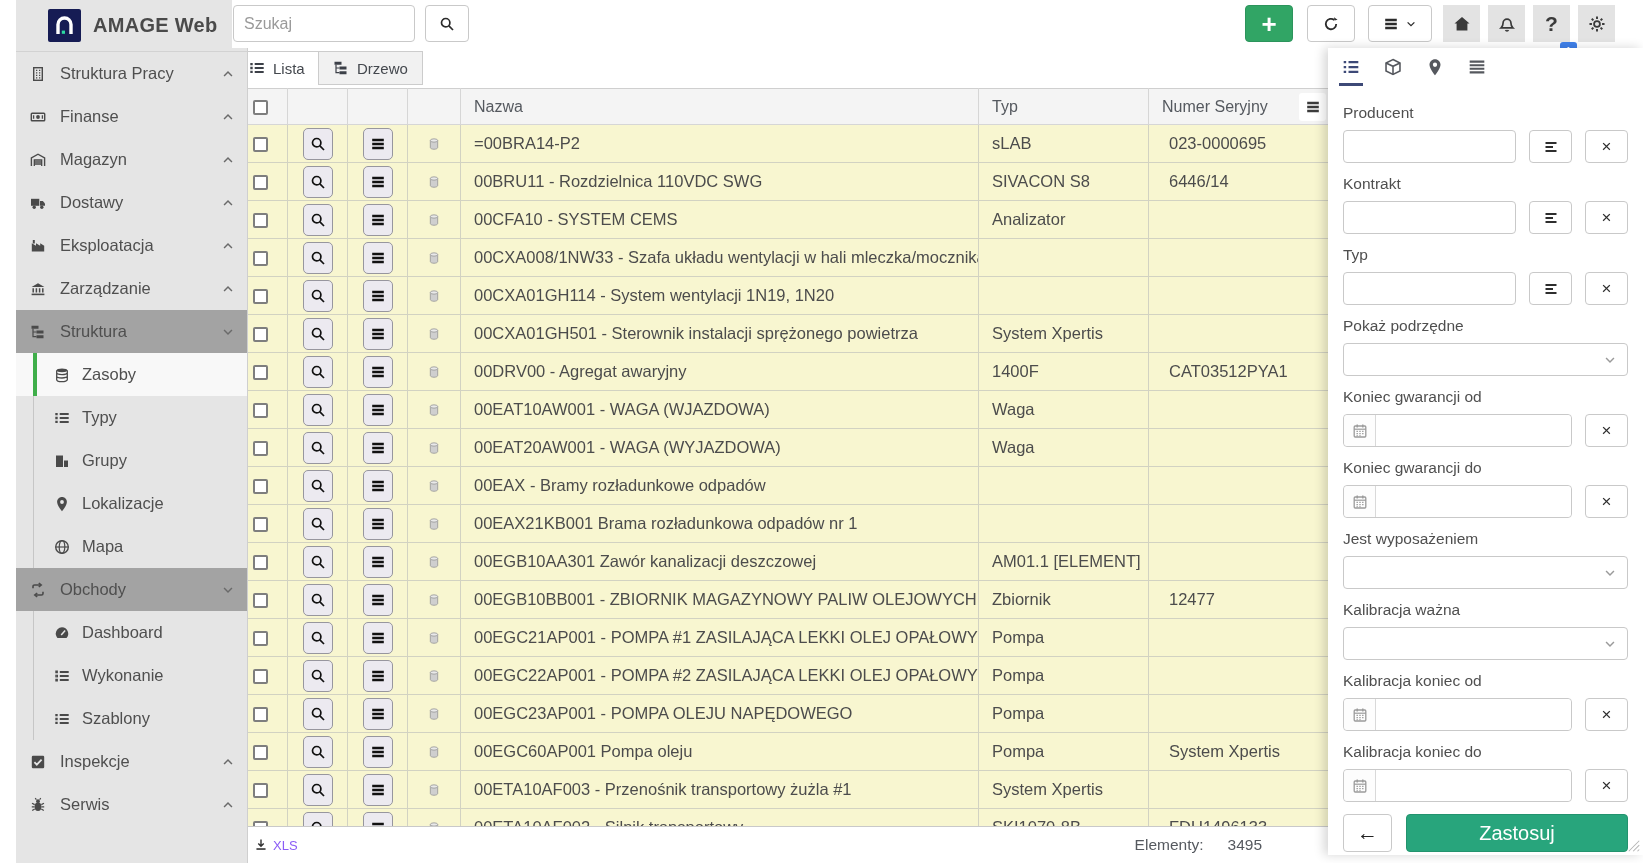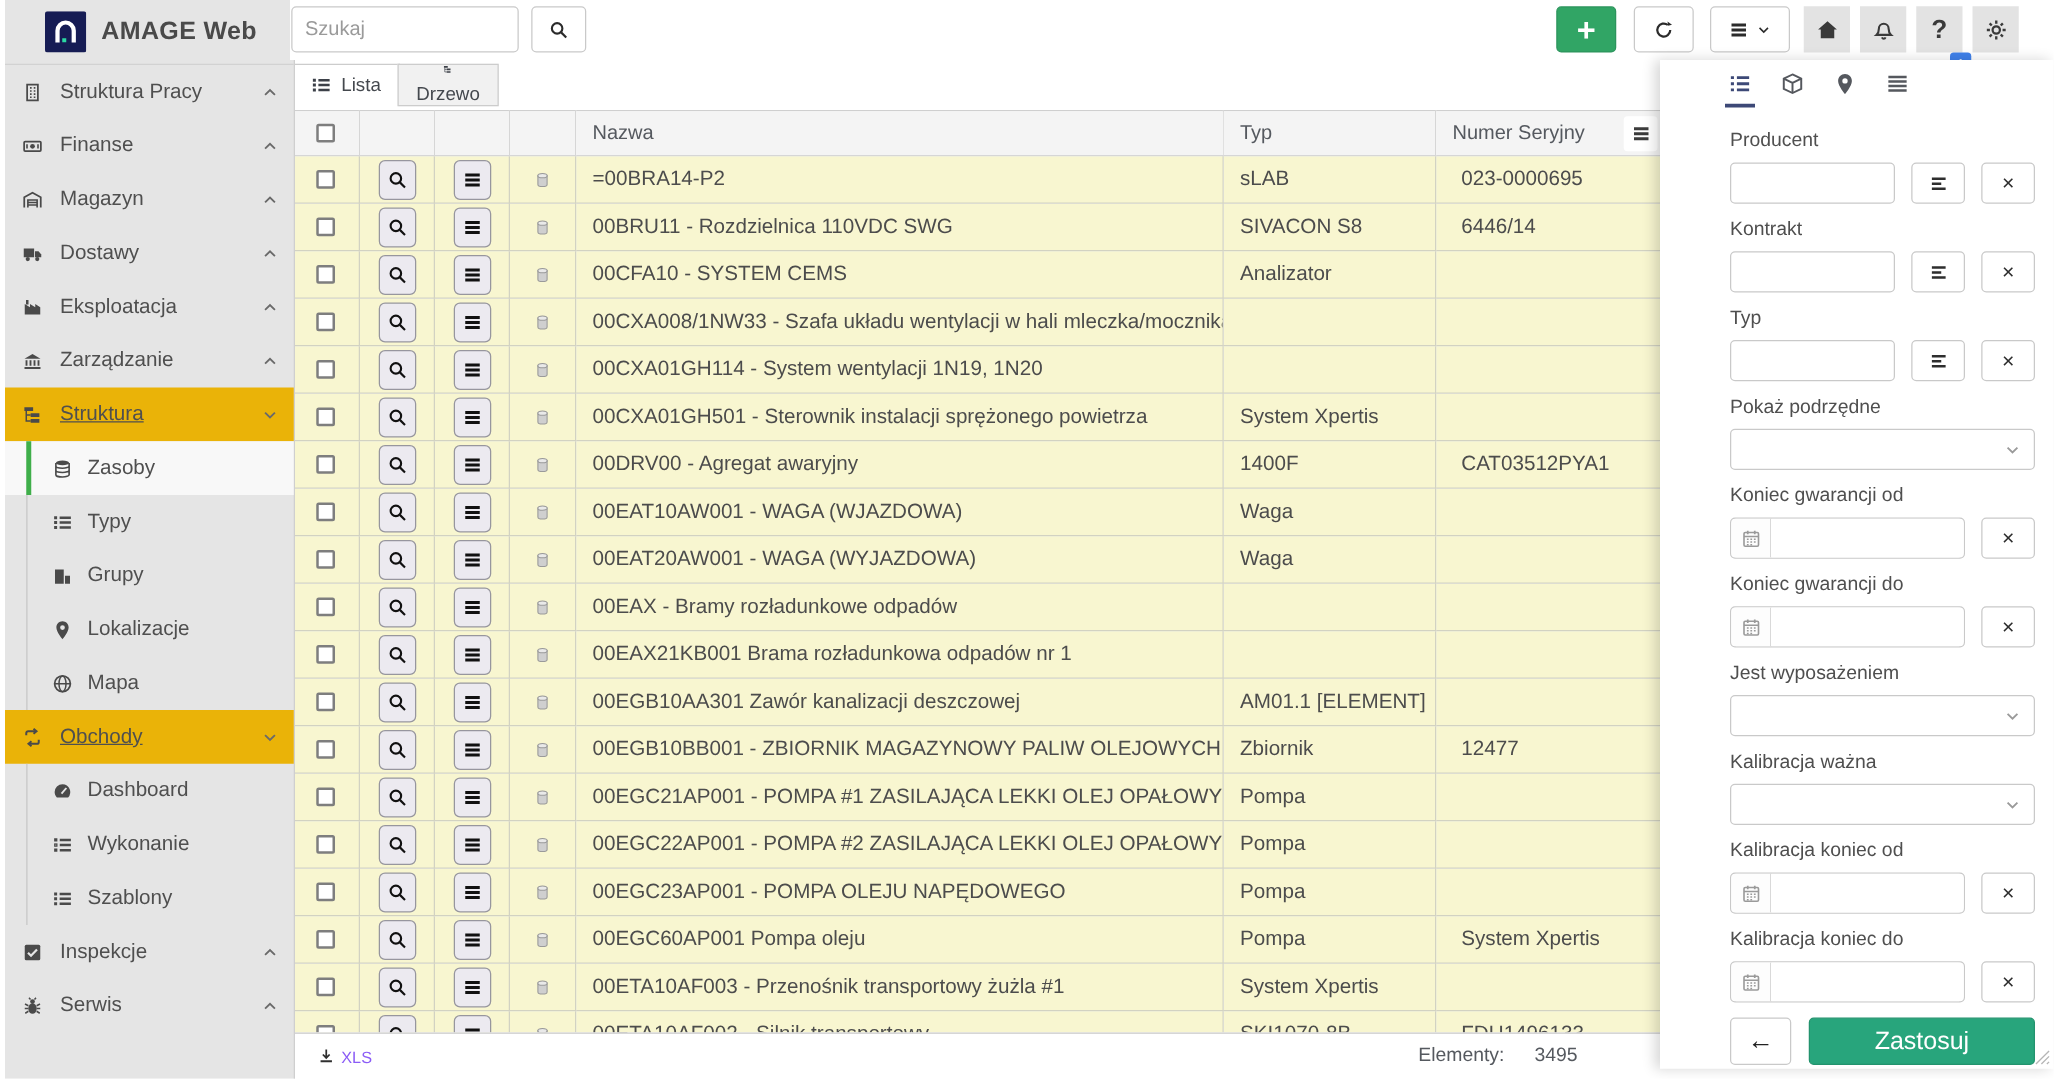--- a/index.html
+++ b/index.html
@@ -1,29 +1,29 @@
 <!DOCTYPE html>
 <html style="--sidebar-bg: #e5e5e5; --accent-green: #3fae4a; --add-button-green: #31a565; --apply-button-green: #28a57c; --badge-blue: #3f80ea; --row-yellow: #f8f6d0; --logo-navy: #161c54; --logo-teal: #2bd9a2; --active-view-indigo: #3d4977;"><head>
 <meta charset="utf-8">
 <style>
   * { margin:0; padding:0; box-sizing:border-box; }
   html,body { width:1643px; height:863px; overflow:hidden; background:#fff;
     font-family:"Liberation Sans", sans-serif; color:#4a4a4a; }
   .page { position:relative; width:1643px; height:863px; overflow:hidden; }
 
   
-  .sidebar { position:absolute; left:4px; top:0; width:232px; height:863px;
+  .sidebar { position:absolute; left:16px; top:0; width:232px; height:863px;
     background:var(--sidebar-bg,#e5e5e5); border-right:1px solid #cfcfcf; z-index:5; }
   .sb-header { height:52px; display:flex; align-items:center; padding-left:32px;
     border-bottom:1px solid #d2d2d2; }
   .logo { width:33px; height:33px; flex:0 0 33px; }
   .app-title { margin-left:12px; font-size:20px; font-weight:bold; color:#4a4a4a; letter-spacing:.3px; }
   .si-item { height:43px; display:flex; align-items:center; padding:0 12px 0 10px;
     color:#4f4f4f; font-size:16.5px; cursor:pointer; }
-  .si-item.expanded { background:#eab308;text-decoration:underline; }
+  .si-item.expanded { background:#a3a3a3; }
   .si-ico { width:24px; display:flex; justify-content:center; color:#4a4a4a; }
   .si-label { margin-left:10px; flex:1; white-space:nowrap; }
   .si-chev { color:#6a6a6a; }
   .si-sub { position:relative; }
   .si-sub::before { content:''; position:absolute; left:17px; top:0; bottom:0; width:1px; background:#c6c6c6; }
   .si-subitem { position:relative; height:43px; display:flex; align-items:center;
     padding-left:35px; font-size:16.5px; color:#4f4f4f; cursor:pointer; }
   .si-subitem .si-ico { width:22px; }
   .si-subitem .si-label { margin-left:9px; }
   .si-subitem.active { background:#f8f8f8; }
@@ -49,21 +49,21 @@
   .help-q { font-size:21px; font-weight:bold; color:#3a3a3a; }
   .badge { position:absolute; left:1328px; top:42px; width:17px; height:20px;
     background:var(--badge-blue,#3f80ea); color:#fff; font-size:12.5px; border-radius:3px;
     display:flex; align-items:center; justify-content:center; z-index:9; }
 
   
   .tabs { position:absolute; left:232px; top:48px; width:1302px; height:40px; background:#fff; z-index:4; }
   .tab { position:absolute; top:3px; height:34px; display:flex; align-items:center; gap:8px;
     padding:0 14px; font-size:15px; color:#44484e; border:1px solid #ccc; cursor:pointer; }
   .tab-active { left:2px; background:#fff; border-bottom:1px solid #fff; }
-  .tab-inactive { left:86px; background:#f1f1f1;flex-direction:column; }
+  .tab-inactive { left:86px; background:#f1f1f1; }
   .tab .ic16 { color:#3c4048; }
 
   
   .table-area { position:absolute; left:232px; top:88px; width:1096px; height:738px;
     overflow:hidden; background:#fff; z-index:3; }
   table.grid { border-collapse:collapse; table-layout:fixed; width:1096px; }
   .grid col.c1{width:55px} .grid col.c2{width:60px} .grid col.c3{width:60px}
   .grid col.c4{width:53px} .grid col.c5{width:518px} .grid col.c6{width:170px} .grid col.c7{width:180px}
   .grid th { height:36px; background:#f4f4f4; border:1px solid #d6d6d6; border-top:1px solid #cfcfcf;
     font-size:16px; font-weight:normal; color:#55595f; text-align:left; padding:0 0 0 13px; position:relative; }
@@ -82,21 +82,21 @@
 
   
   .t-footer { position:absolute; left:232px; top:826px; width:1096px; height:37px; background:#fff;
     border-top:1px solid #c9c9c9; display:flex; align-items:center; z-index:4; }
   .xls { display:flex; align-items:center; gap:5px; margin-left:22px; font-size:13px; color:#8b5cf6; cursor:pointer; }
   .xls .ic14 { color:#2f2f2f; }
   .elements { margin-left:auto; margin-right:66px; font-size:15.5px; color:#55595f; display:flex; gap:24px; }
 
   
   .panel { position:absolute; left:1328px; top:48px; width:315px; height:807px; background:#fff;
-    box-shadow:-4px 0 10px rgba(0,0,0,.16); z-index:7;padding-left:41px; }
+    box-shadow:-4px 0 10px rgba(0,0,0,.16); z-index:7; }
   .view-row { height:42px; display:flex; align-items:flex-start; gap:24px; padding:10px 0 0 14px; }
   .vm { position:relative; color:#55585e; cursor:pointer; padding-bottom:8px; }
   .vm.active { color:var(--active-view-indigo,#3d4977); }
   .vm.active::after { content:''; position:absolute; left:-3px; right:-3px; bottom:-2px; height:3px;
     background:var(--active-view-indigo,#3d4977); }
   .fields { padding:14px 15px 0 15px; }
   .f-block { margin-bottom:12px; }
   .f-label { font-size:15.5px; color:#4f4f4f; height:22px; margin-bottom:4px; }
   .f-row { display:flex; align-items:center; }
   .f-input { flex:1; height:33px; border:1px solid #c9c9c9; border-radius:4px; padding:0 8px;

